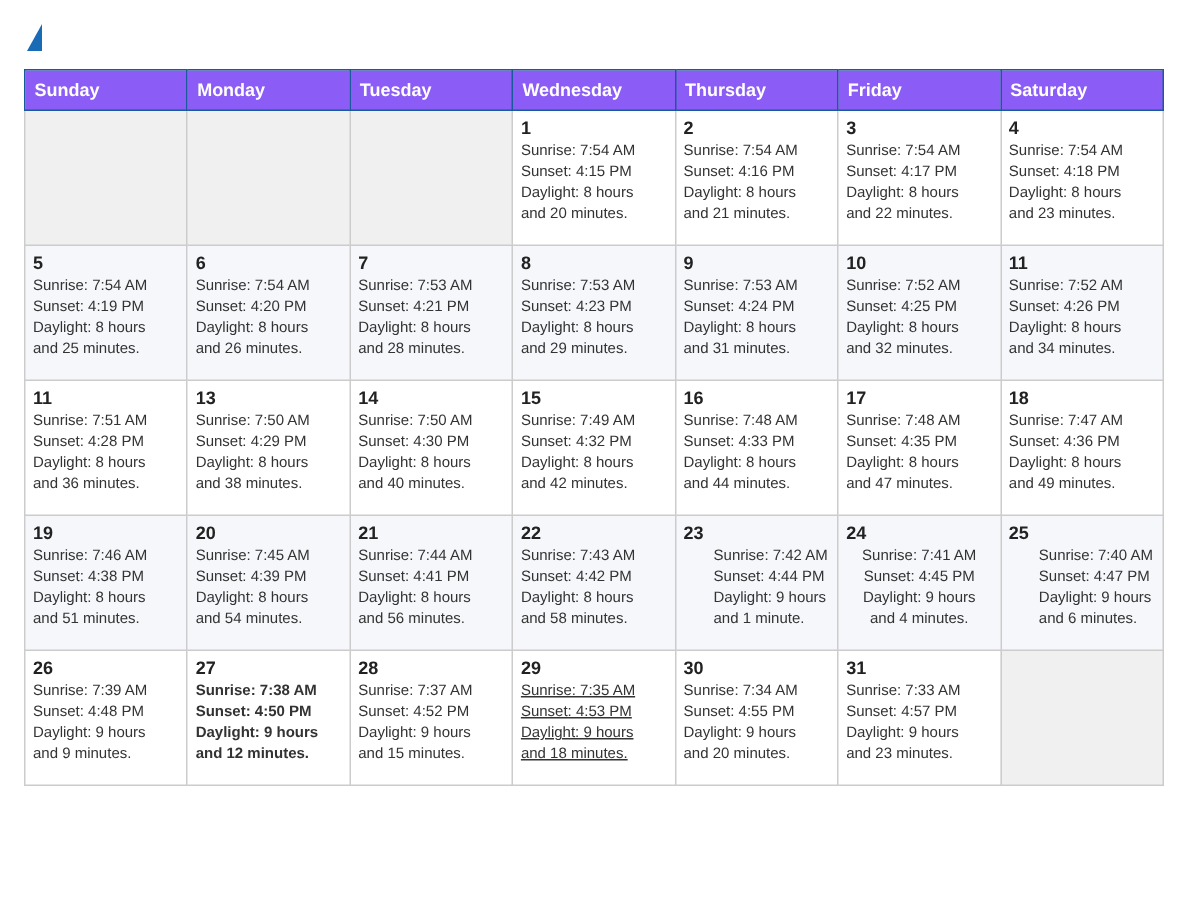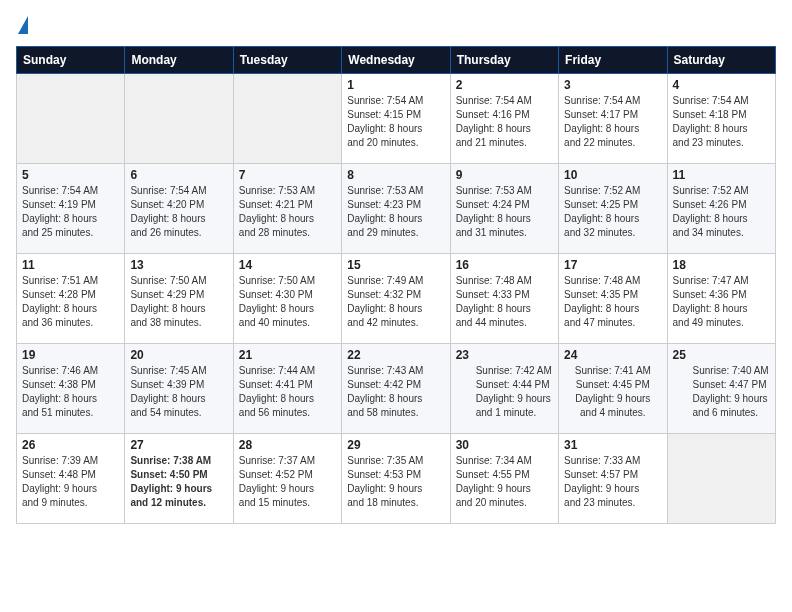--- a/index.html
+++ b/index.html
@@ -50,21 +50,21 @@
       font-size: 15px;
       color: #444;
       margin-top: 2px;
     }
     .calendar {
       width: 100%;
       border-collapse: collapse;
       font-size: 11px;
     }
     .calendar th {
-      background: #0f172a;
+      background: #8b5cf6;
       color: #fff;
       text-align: left;
       padding: 6px 6px;
       font-size: 12px;
       font-weight: bold;
       border: 1px solid #1a5a9a;
     }
     .calendar td {
       border: 1px solid #ccc;
       vertical-align: top;
@@ -324,21 +324,21 @@
         </td>
         <td>
           <div class="day-number">28</div>
           <div class="day-info" style="white-space: pre-line;">Sunrise: 7:37 AM
 Sunset: 4:52 PM
 Daylight: 9 hours
 and 15 minutes.</div>
         </td>
         <td>
           <div class="day-number">29</div>
-          <div class="day-info" style="white-space: pre-line;">Sunrise: 7:35 AM
+          <div class="day-info" style="white-space: pre-line; text-decoration: underline;">Sunrise: 7:35 AM
 Sunset: 4:53 PM
 Daylight: 9 hours
 and 18 minutes.</div>
         </td>
         <td>
           <div class="day-number">30</div>
           <div class="day-info" style="white-space: pre-line;">Sunrise: 7:34 AM
 Sunset: 4:55 PM
 Daylight: 9 hours
 and 20 minutes.</div>

